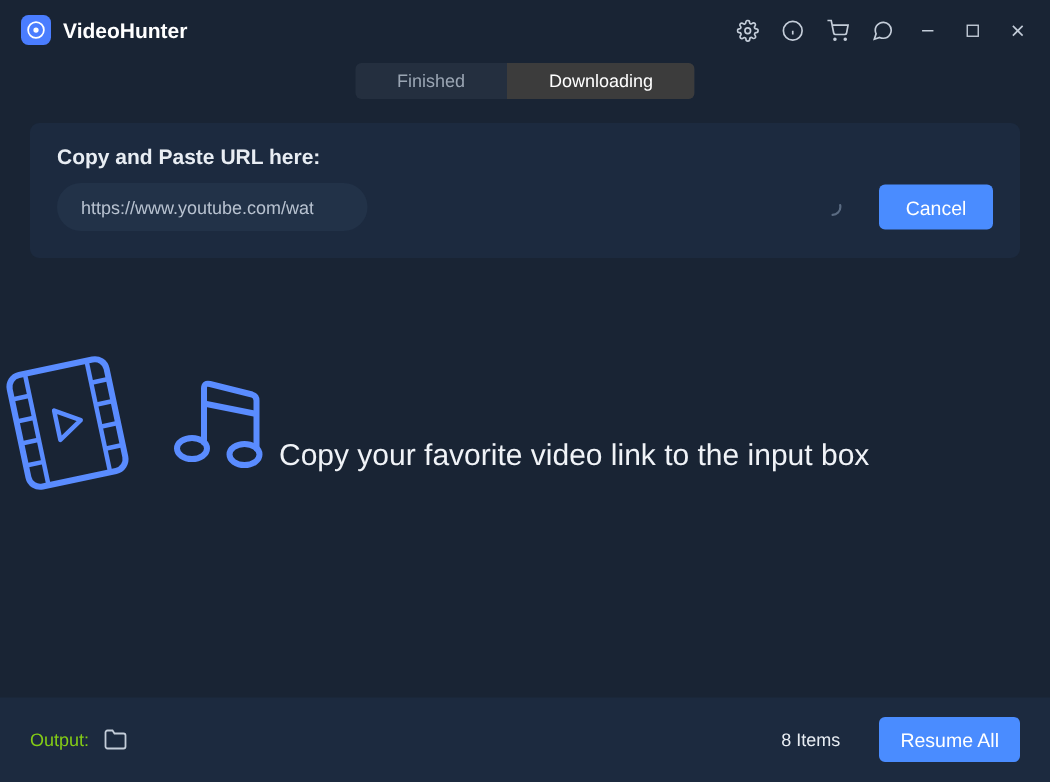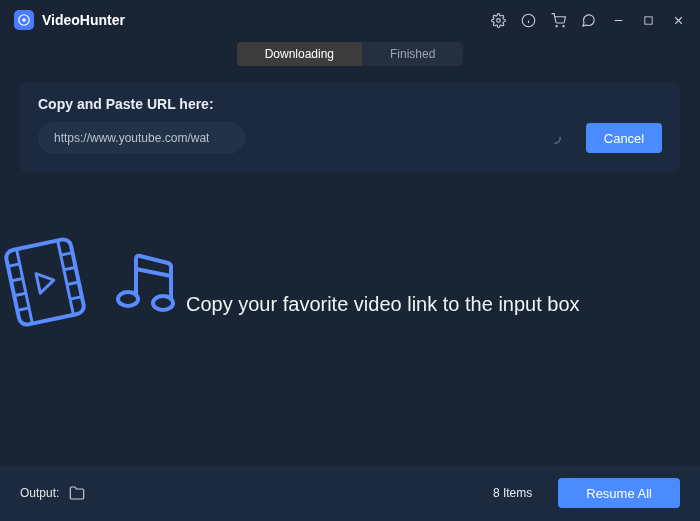--- a/index.html
+++ b/index.html
@@ -156,21 +156,21 @@
       right: 0;
       height: 56px;
       background: #1c2a3f;
       display: flex;
       align-items: center;
       padding: 0 20px;
       gap: 10px;
     }
     .output-label {
       font-size: 12px;
-      color: #e5e5e5;
+      color: #84cc16;
     }
     .output-path {
       background: #223248;
       border-radius: 14px;
       padding: 5px 10px;
       font-size: 11px;
       color: #c4cdd9;
       display: flex;
       align-items: center;
       gap: 6px;
@@ -191,21 +191,21 @@
     }
     .spacer { flex: 1; }
     .items-count {
       font-size: 12px;
       color: #e8edf3;
       margin-right: 16px;
       font-weight: 500;
     }
     .action-btn {
       height: 30px;
-      padding: 0 28px;
+      padding: 0 14px;
       background: #4a8cff;
       border: none;
       border-radius: 4px;
       color: #ffffff;
       font-size: 13px;
       cursor: pointer;
     }
   </style>
 </head>
 <body>
@@ -260,22 +260,22 @@
       <svg width="13" height="13" viewBox="0 0 24 24" stroke="currentColor" stroke-width="2">
           <line x1="18" y1="6" x2="6" y2="18"></line>
           <line x1="6" y1="6" x2="18" y2="18"></line>
         </svg>
     </div>
   </div>
 </div>
 
 <div class="tabs">
   <div class="tab-group">
+    <div class="tab">Finished</div>
     <div class="tab active">Downloading</div>
-    <div class="tab">Finished</div>
   </div>
 </div>
 
 <div class="url-panel">
   <div class="url-label">Copy and Paste URL here:</div>
   <div class="url-row">
     <div class="url-input-wrap">
       <input type="text" class="url-input" value="https://www.youtube.com/watch?v=1La4QzGeaaQ" style="">
       <div class="spinner">
         <svg width="14" height="14" viewBox="0 0 24 24">

